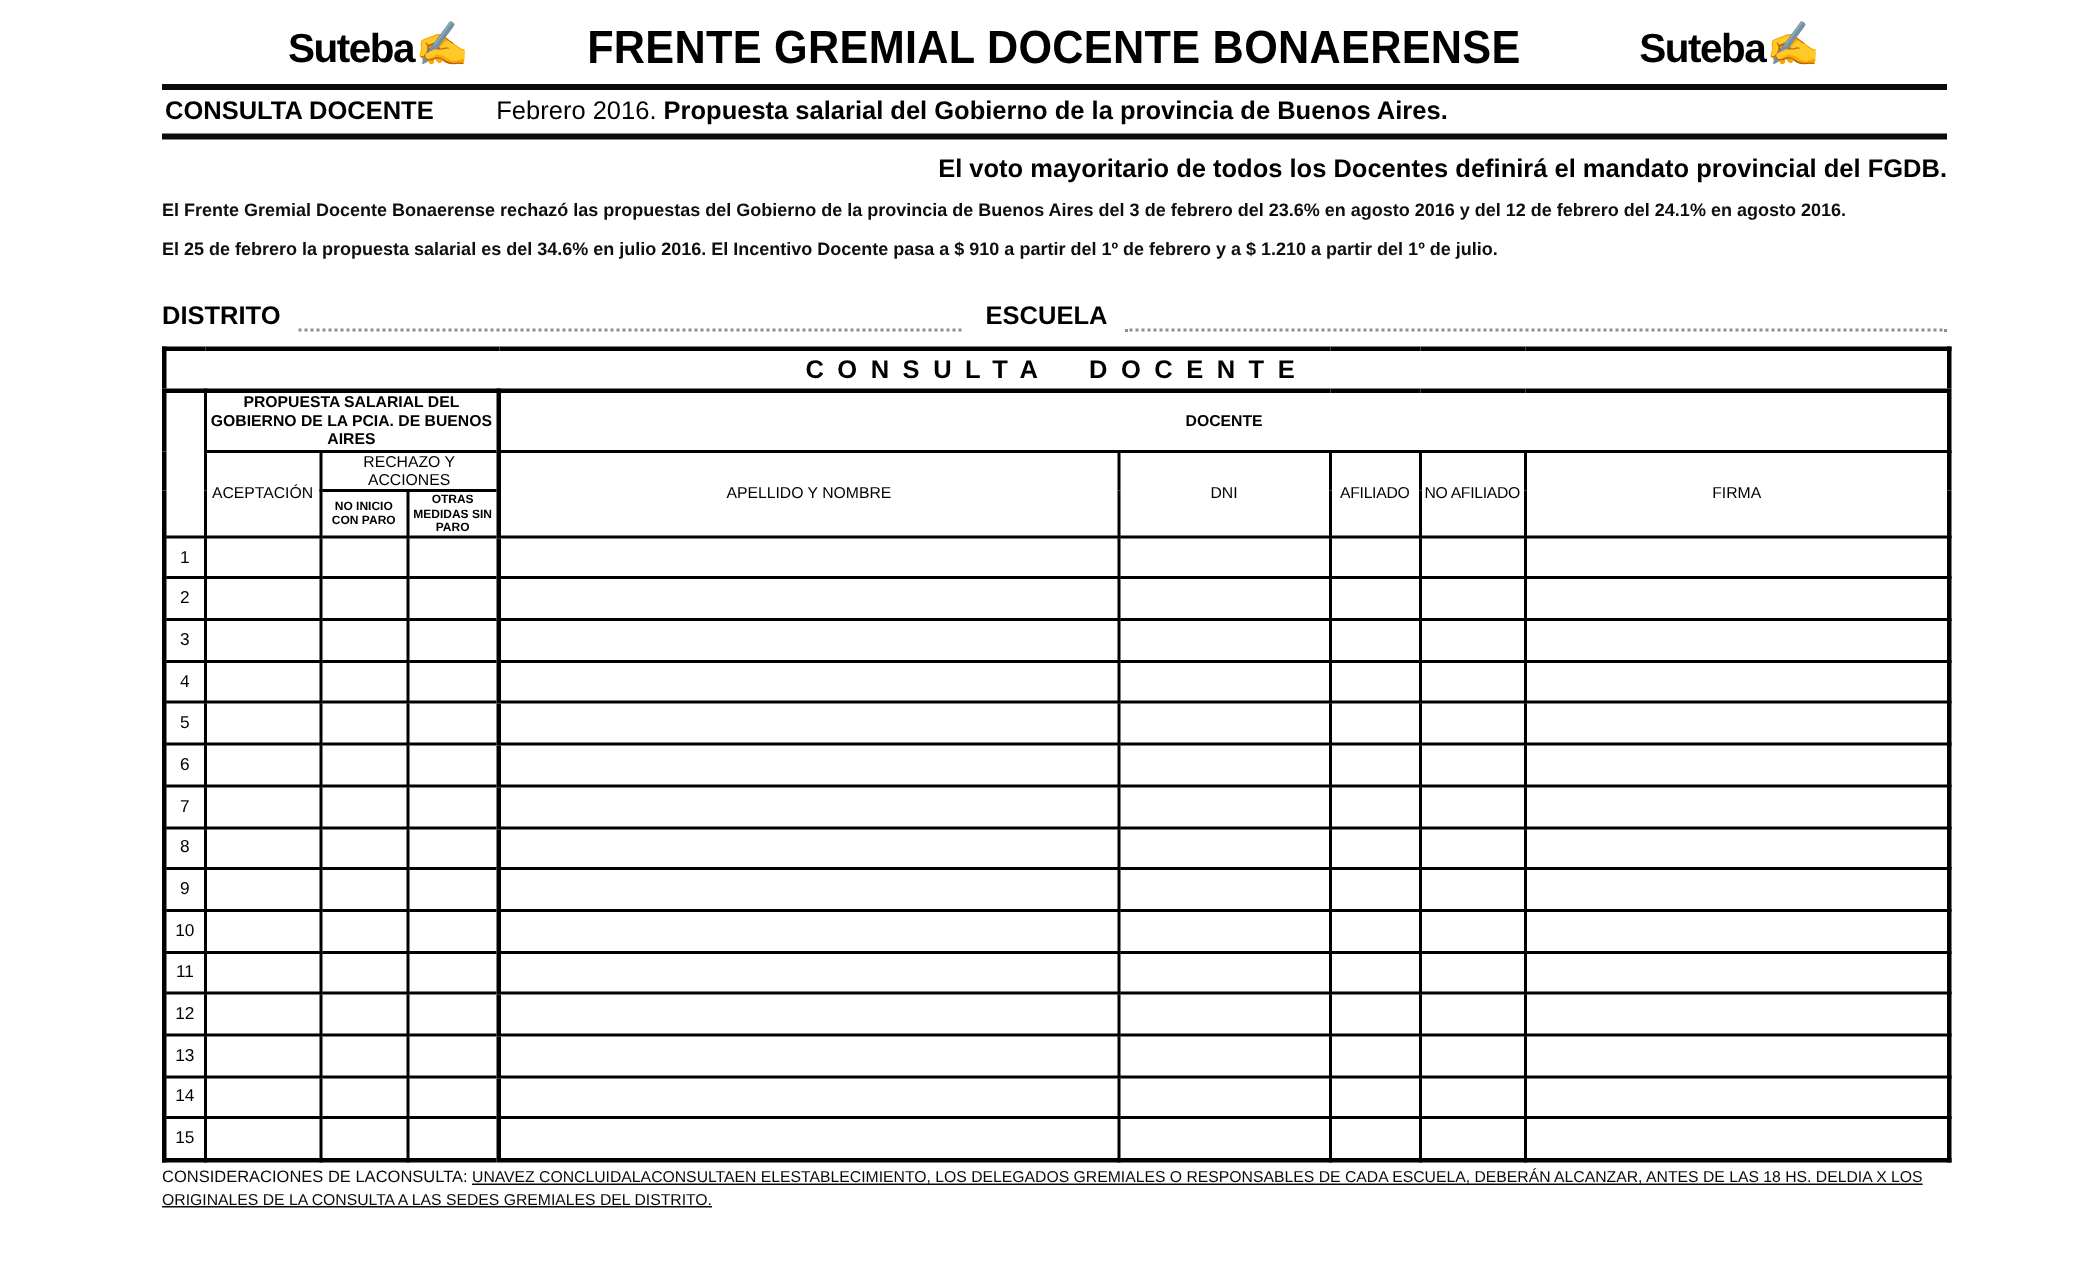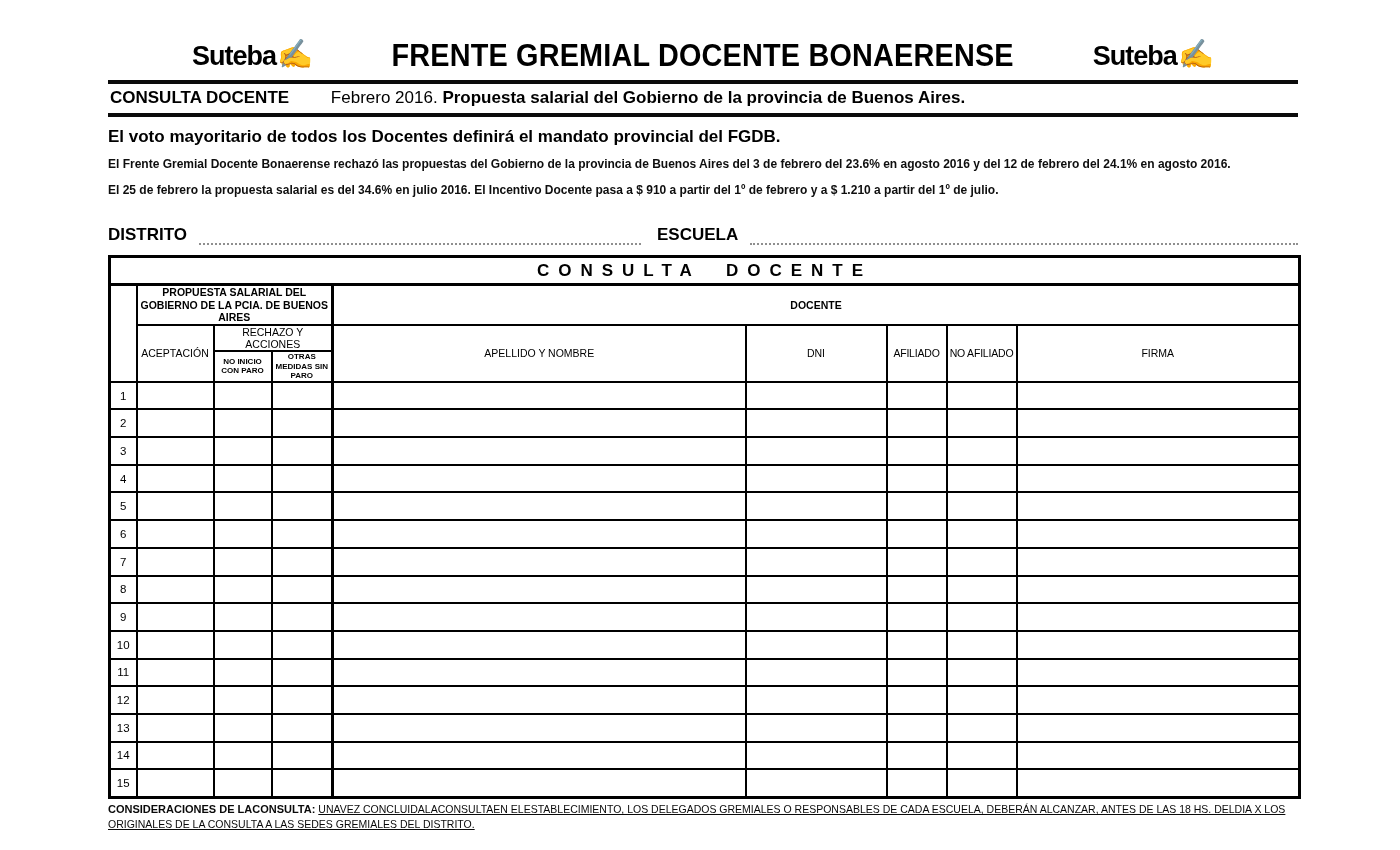--- a/index.html
+++ b/index.html
@@ -1,39 +1,39 @@
 <!DOCTYPE html>
 <html><head>
 <meta charset="utf-8">
 <style>
   html,body { margin:0; padding:0; background:#e8e8e8; }
   .page {
     width:1400px; height:850px; background:#ffffff; color:#000;
     font-family:"Liberation Sans", sans-serif; position:relative; overflow:hidden;
     margin:0 auto;
   }
-  .content { padding:32px 102px 0 108px; }
+  .content { padding:8px 102px 0 108px; }
 
   
   .masthead { display:grid; grid-template-columns:1fr auto 1fr; align-items:center; height:48px; }
   .suteba-logo { display:flex; align-items:center; gap:1px; white-space:nowrap; }
   .suteba-logo.left  { justify-self:start; margin-left:84px; }
   .suteba-logo.right { justify-self:end;  margin-right:84px; }
   .suteba-word { font-size:27px; font-weight:800; letter-spacing:-1px; }
   .fist-icon { font-size:29px; line-height:1; color:#1c1c1c; transform:translateY(-2px); }
   .main-title { margin:0; font-size:31px; font-weight:900; letter-spacing:0.2px;
                 white-space:nowrap; transform:scaleX(0.93); }
 
   .rule { height:4px; background:#0b0b0b; }
   .subtitle { font-size:17px; padding:4px 2px 5px; }
   .sub-bold { font-weight:800; }
   .sub-reg  { font-weight:400;margin-left:37px; }
   .sub-semi { font-weight:700; }
 
-  .headline { text-align:left; font-weight:700; font-size:17px; margin:10px 0 4px; }
+  .headline { text-align:right; font-weight:700; font-size:17px; margin:10px 0 4px; }
   .para { font-weight:700; font-size:12px; line-height:1.5; margin:8px 0; color:#0e0e0e; }
   .pct { font-weight:900; }
 
   
   .form-line { display:flex; align-items:flex-end; margin-top:24px; margin-bottom:10px;
                font-weight:700; font-size:17px; }
   .flabel { white-space:nowrap; padding-right:12px; }
   .ffield { border-bottom:2px dotted #8f8f8f; height:20px; }
   .f-distrito { width:442px; margin-right:16px; }
   .f-escuela { flex:1; }
@@ -48,21 +48,21 @@
   tr.group th { height:34px; font-size:10.5px; font-weight:800; line-height:1.2; }
   tr.sub th { font-size:10.5px; font-weight:400; line-height:1.15; }
   tr.subsub th { height:21px; font-size:8px; font-weight:800; line-height:1.2; }
   th.small-head { font-size:10px; letter-spacing:-0.2px; }
   .sep-r { border-right:3px solid #000 !important; }
   tr.data td { height:25.7px; background:#fff; }
   td.rownum { font-size:11.5px; font-weight:400; }
 
   
   .considerations { margin-top:3px; font-size:10.5px; line-height:1.35; color:#0a0a0a; width:1190px; }
-  .c-label { font-weight:700; font-size:11px;text-align:right; }
+  .c-label { font-weight:400; font-size:11px;text-align:right; }
   .c-text  { font-weight:500;text-decoration:underline; }
 </style>
 </head>
 <body>
 
 <div class="page">
   <div class="content">
 
     <div class="masthead">
       <div class="suteba-logo left">

